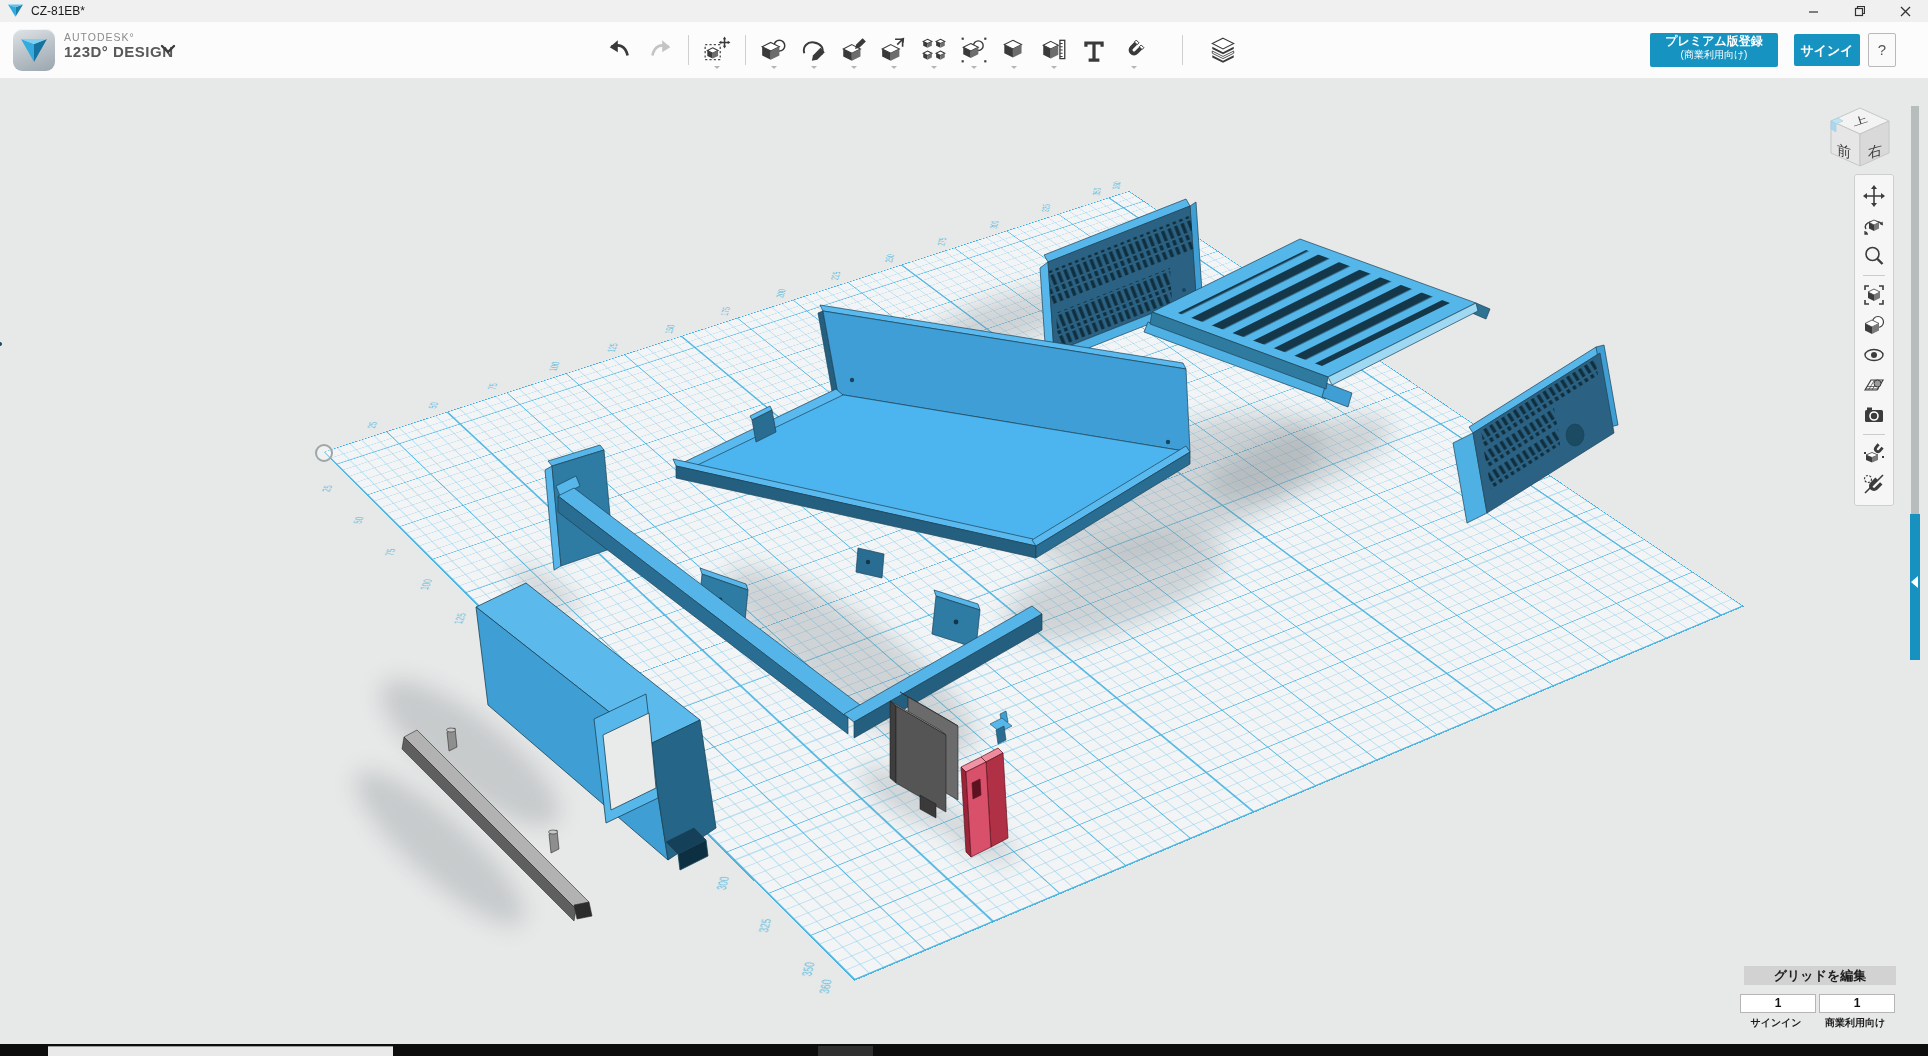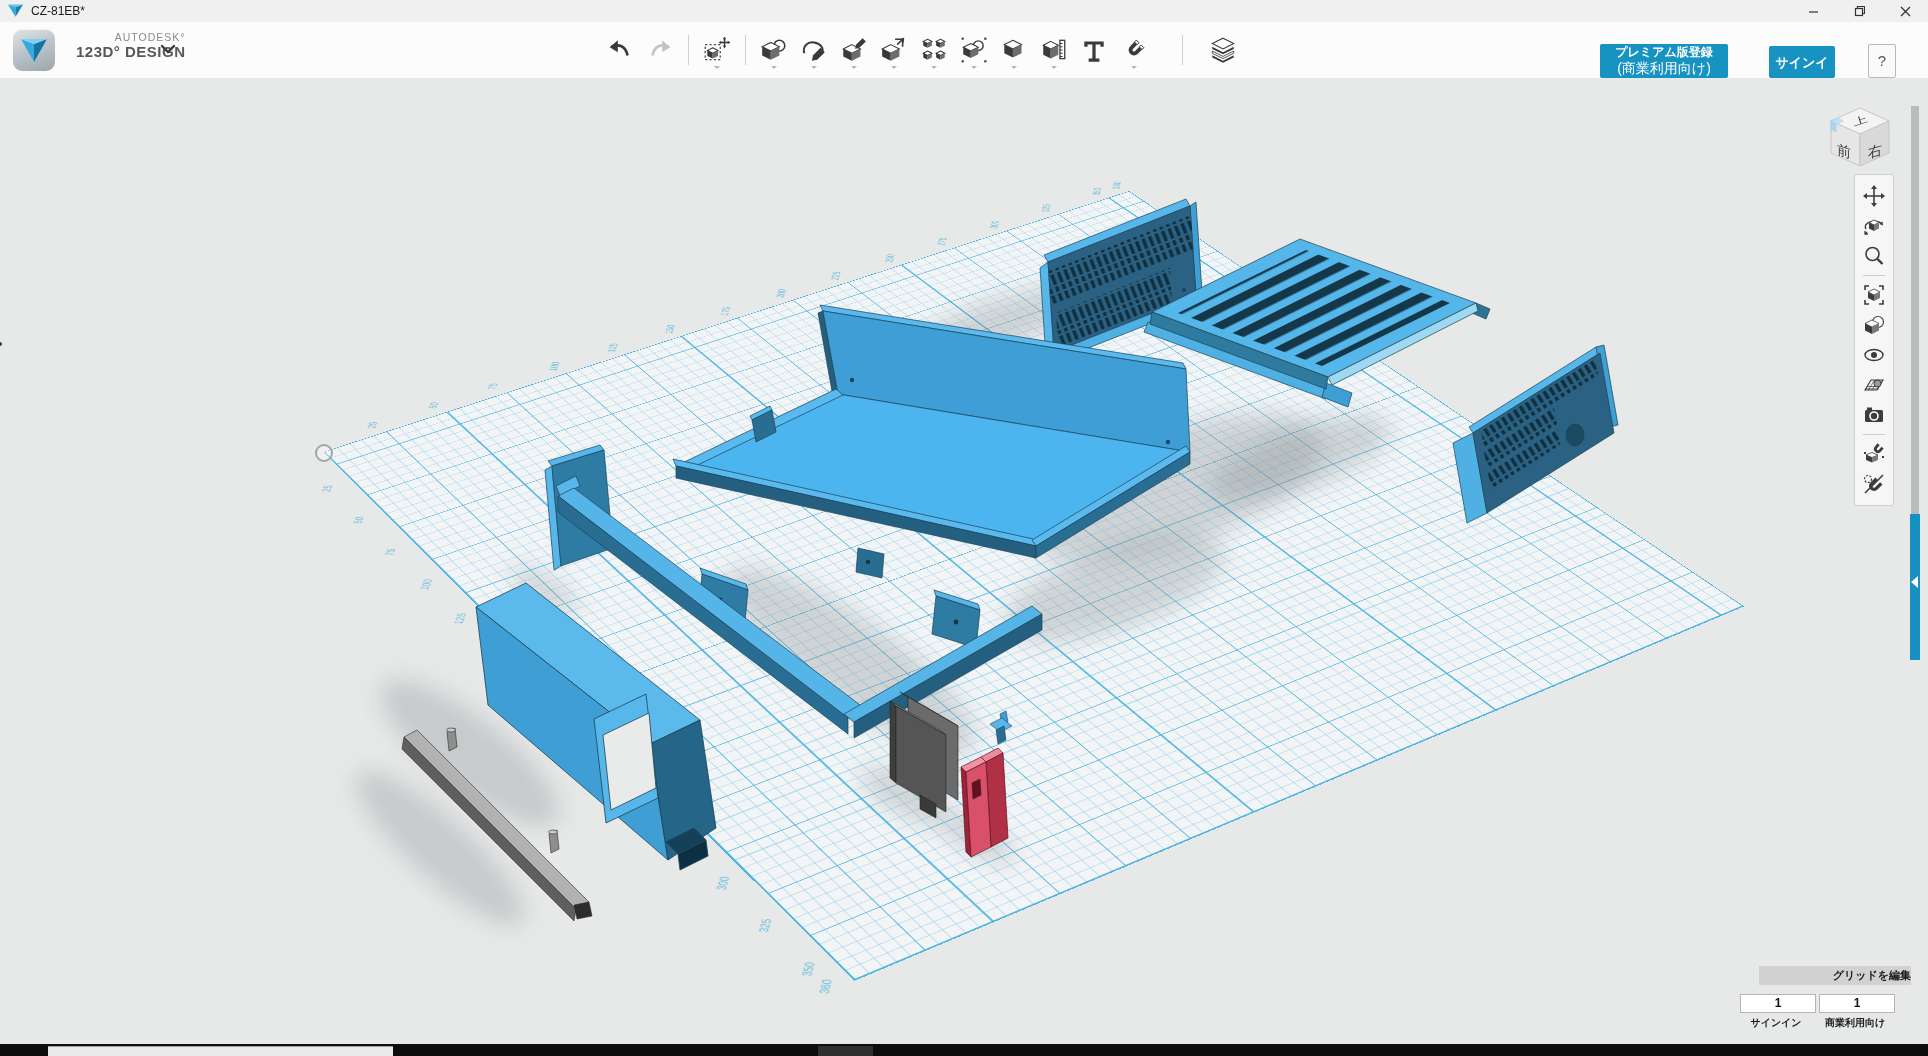--- a/index.html
+++ b/index.html
@@ -8,33 +8,33 @@
   
   .titlebar{position:absolute;left:0;top:0;width:1928px;height:22px;background:#f0f0f0;border-bottom:1px solid #e2e2e2;display:flex;align-items:center;}
   .titlebar .tlogo{margin-left:8px;width:15px;height:14px;}
   .titlebar .ttitle{margin-left:8px;font-size:12px;color:#1a1a1a;}
   .wincontrols{position:absolute;right:0;top:0;height:22px;display:flex;}
   .winbtn{width:46px;height:22px;display:flex;align-items:center;justify-content:center;}
   
   .appbar{position:absolute;left:0;top:22px;width:1928px;height:56px;background:#fcfcfc;border-bottom:1px solid #d6d6d6;}
   .applogo{position:absolute;left:13px;top:7px;width:42px;height:42px;border-radius:9px;
            background:linear-gradient(160deg,#dfe3e6 0%,#b7c0c6 55%,#9aa6ad 100%);box-shadow:inset 0 1px 0 rgba(255,255,255,.7);}
-  .brand{position:absolute;left:76px;top:10px;line-height:1.1;text-align:right;}
+  .brand{position:absolute;left:64px;top:10px;line-height:1.1;}
   .brand .b1{font-size:10.5px;letter-spacing:1px;color:#8b8b8b;}
   .brand .b2{font-size:15px;font-weight:bold;letter-spacing:.5px;color:#595959;}
   .brand-chevron{position:absolute;left:160px;top:22px;}
   .tbrow{position:absolute;left:600px;top:8px;height:40px;display:flex;align-items:center;}
   .tb-icon{width:40px;height:40px;display:flex;align-items:center;justify-content:center;position:relative;}
   .tb-sep{width:1px;height:30px;background:#cfcfcf;margin:0 8px;}
   .caret{position:absolute;bottom:1px;left:50%;margin-left:-3px;width:0;height:0;border-left:3px solid transparent;border-right:3px solid transparent;border-top:3px solid #b5b5b5;}
-  .hdr-buttons{position:absolute;right:0;top:0;height:56px;display:flex;align-items:flex-end;gap:25px;}
+  .hdr-buttons{position:absolute;right:0;top:0;height:56px;display:flex;align-items:center;}
   .btn-teal{background:#1793c1;color:#fff;border-radius:2px;text-align:center;cursor:pointer;}
   .btn-premium{width:128px;height:32px;margin-right:16px;padding-top:2px;line-height:1.15;}
   .btn-premium .l1{font-size:12px;font-weight:bold;}
-  .btn-premium .l2{font-size:14px;}
+  .btn-premium .l2{font-size:10px;}
   .btn-signin{width:66px;height:32px;line-height:34px;font-size:13px;font-weight:bold;margin-right:8px;}
   .btn-help{width:26px;height:32px;line-height:32px;background:#fafafa;border:1px solid #b9b9b9;border-radius:2px;color:#555;font-size:15px;text-align:center;margin-right:32px;}
   
   .canvas{position:absolute;left:0;top:78px;width:1928px;height:966px;background:#e7e8e8;overflow:hidden;
           perspective:4000px;perspective-origin:50% 42%;}
   .grid-plane{position:absolute;left:323px;top:374px;width:990px;height:990px;transform-origin:0 0;
      transform:rotateX(57.6deg) rotateZ(-33.7deg);
      background-color:rgba(251,254,255,.55);
      background-image:
        repeating-linear-gradient(90deg,rgba(70,178,224,.85) 0 1px,transparent 1px 68.75px),
@@ -51,21 +51,21 @@
   
   .vtoolbar{position:absolute;left:1854px;top:96px;width:38px;background:#f6f6f6;border:1px solid #cfcfcf;border-radius:3px;
             display:flex;flex-direction:column;align-items:center;padding:6px 0;}
   .vt-icon{width:30px;height:30px;display:flex;align-items:center;justify-content:center;}
   .vt-sep{width:22px;height:1px;background:#cccccc;margin:4px 0;}
   .edge-gray{position:absolute;left:1911px;top:28px;width:8px;height:408px;background:#b7bcbd;}
   .edge-teal{position:absolute;left:1910px;top:436px;width:10px;height:146px;background:#1791bf;}
   .edge-teal .arr{position:absolute;left:1px;top:62px;width:0;height:0;border-top:6px solid transparent;border-bottom:6px solid transparent;border-right:7px solid #ffffff;}
   
   .grid-controls{position:absolute;left:1740px;top:888px;width:158px;}
-  .gc-btn{width:152px;height:19px;background:#d2d2d2;color:#1c1c1c;font-size:11px;font-weight:bold;text-align:right;line-height:19px;margin-left:19px;}
+  .gc-btn{width:152px;height:19px;background:#d2d2d2;color:#1c1c1c;font-size:13px;font-weight:bold;text-align:center;line-height:19px;margin-left:4px;}
   .gc-fields{display:flex;margin-top:8px;}
   .gc-field{width:72px;margin-right:7px;}
   .gc-input{width:70px;height:15px;border:1px solid #b5b5b5;background:#fff;font-size:12px;font-weight:bold;text-align:center;color:#111;}
   .gc-label{font-size:10px;font-weight:bold;color:#1c1c1c;text-align:center;margin-top:3px;white-space:nowrap;}
   
   .bottombar{position:absolute;left:0;top:1044px;width:1928px;height:12px;background:#0d0d0d;}
   .bb-light{position:absolute;left:48px;top:2px;width:345px;height:10px;background:#e9e9e9;border-top:1px solid #9d9d9d;}
   .bb-dark{position:absolute;left:818px;top:2px;width:55px;height:10px;background:#2f2f2f;}
   svg{display:block;}
   text.cjk{font-family:"Liberation Sans","DejaVu Sans",sans-serif;}

